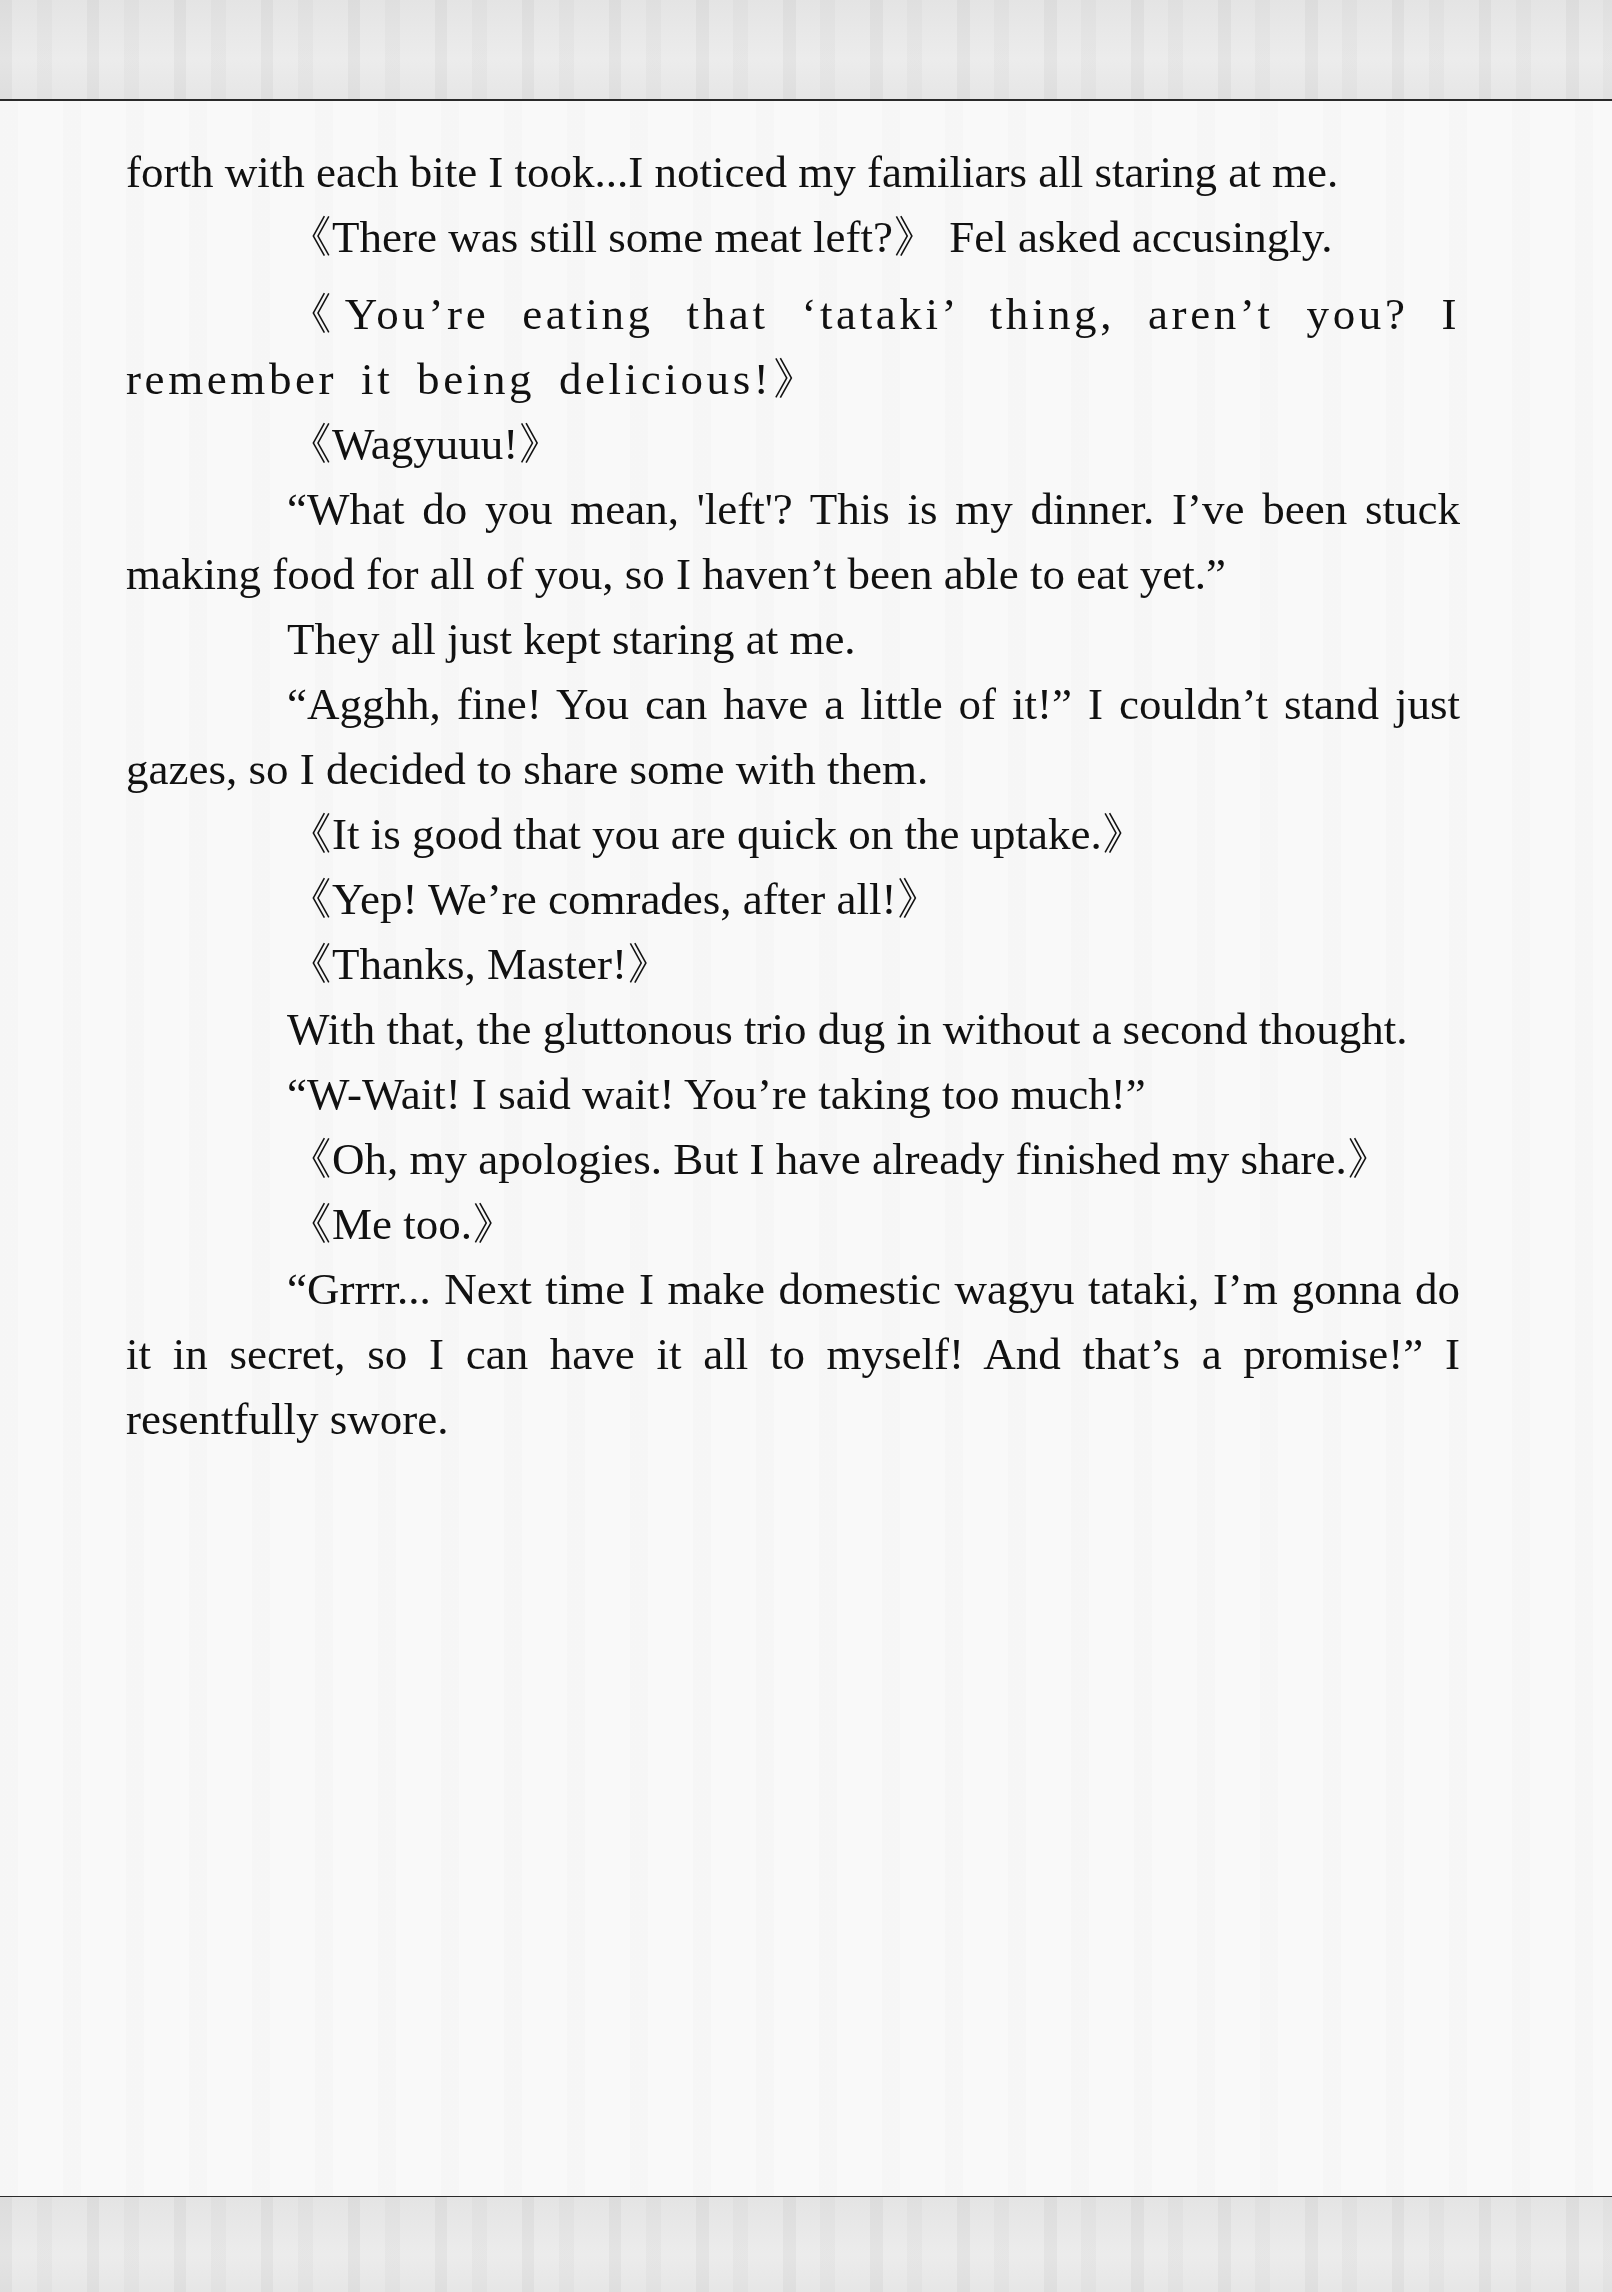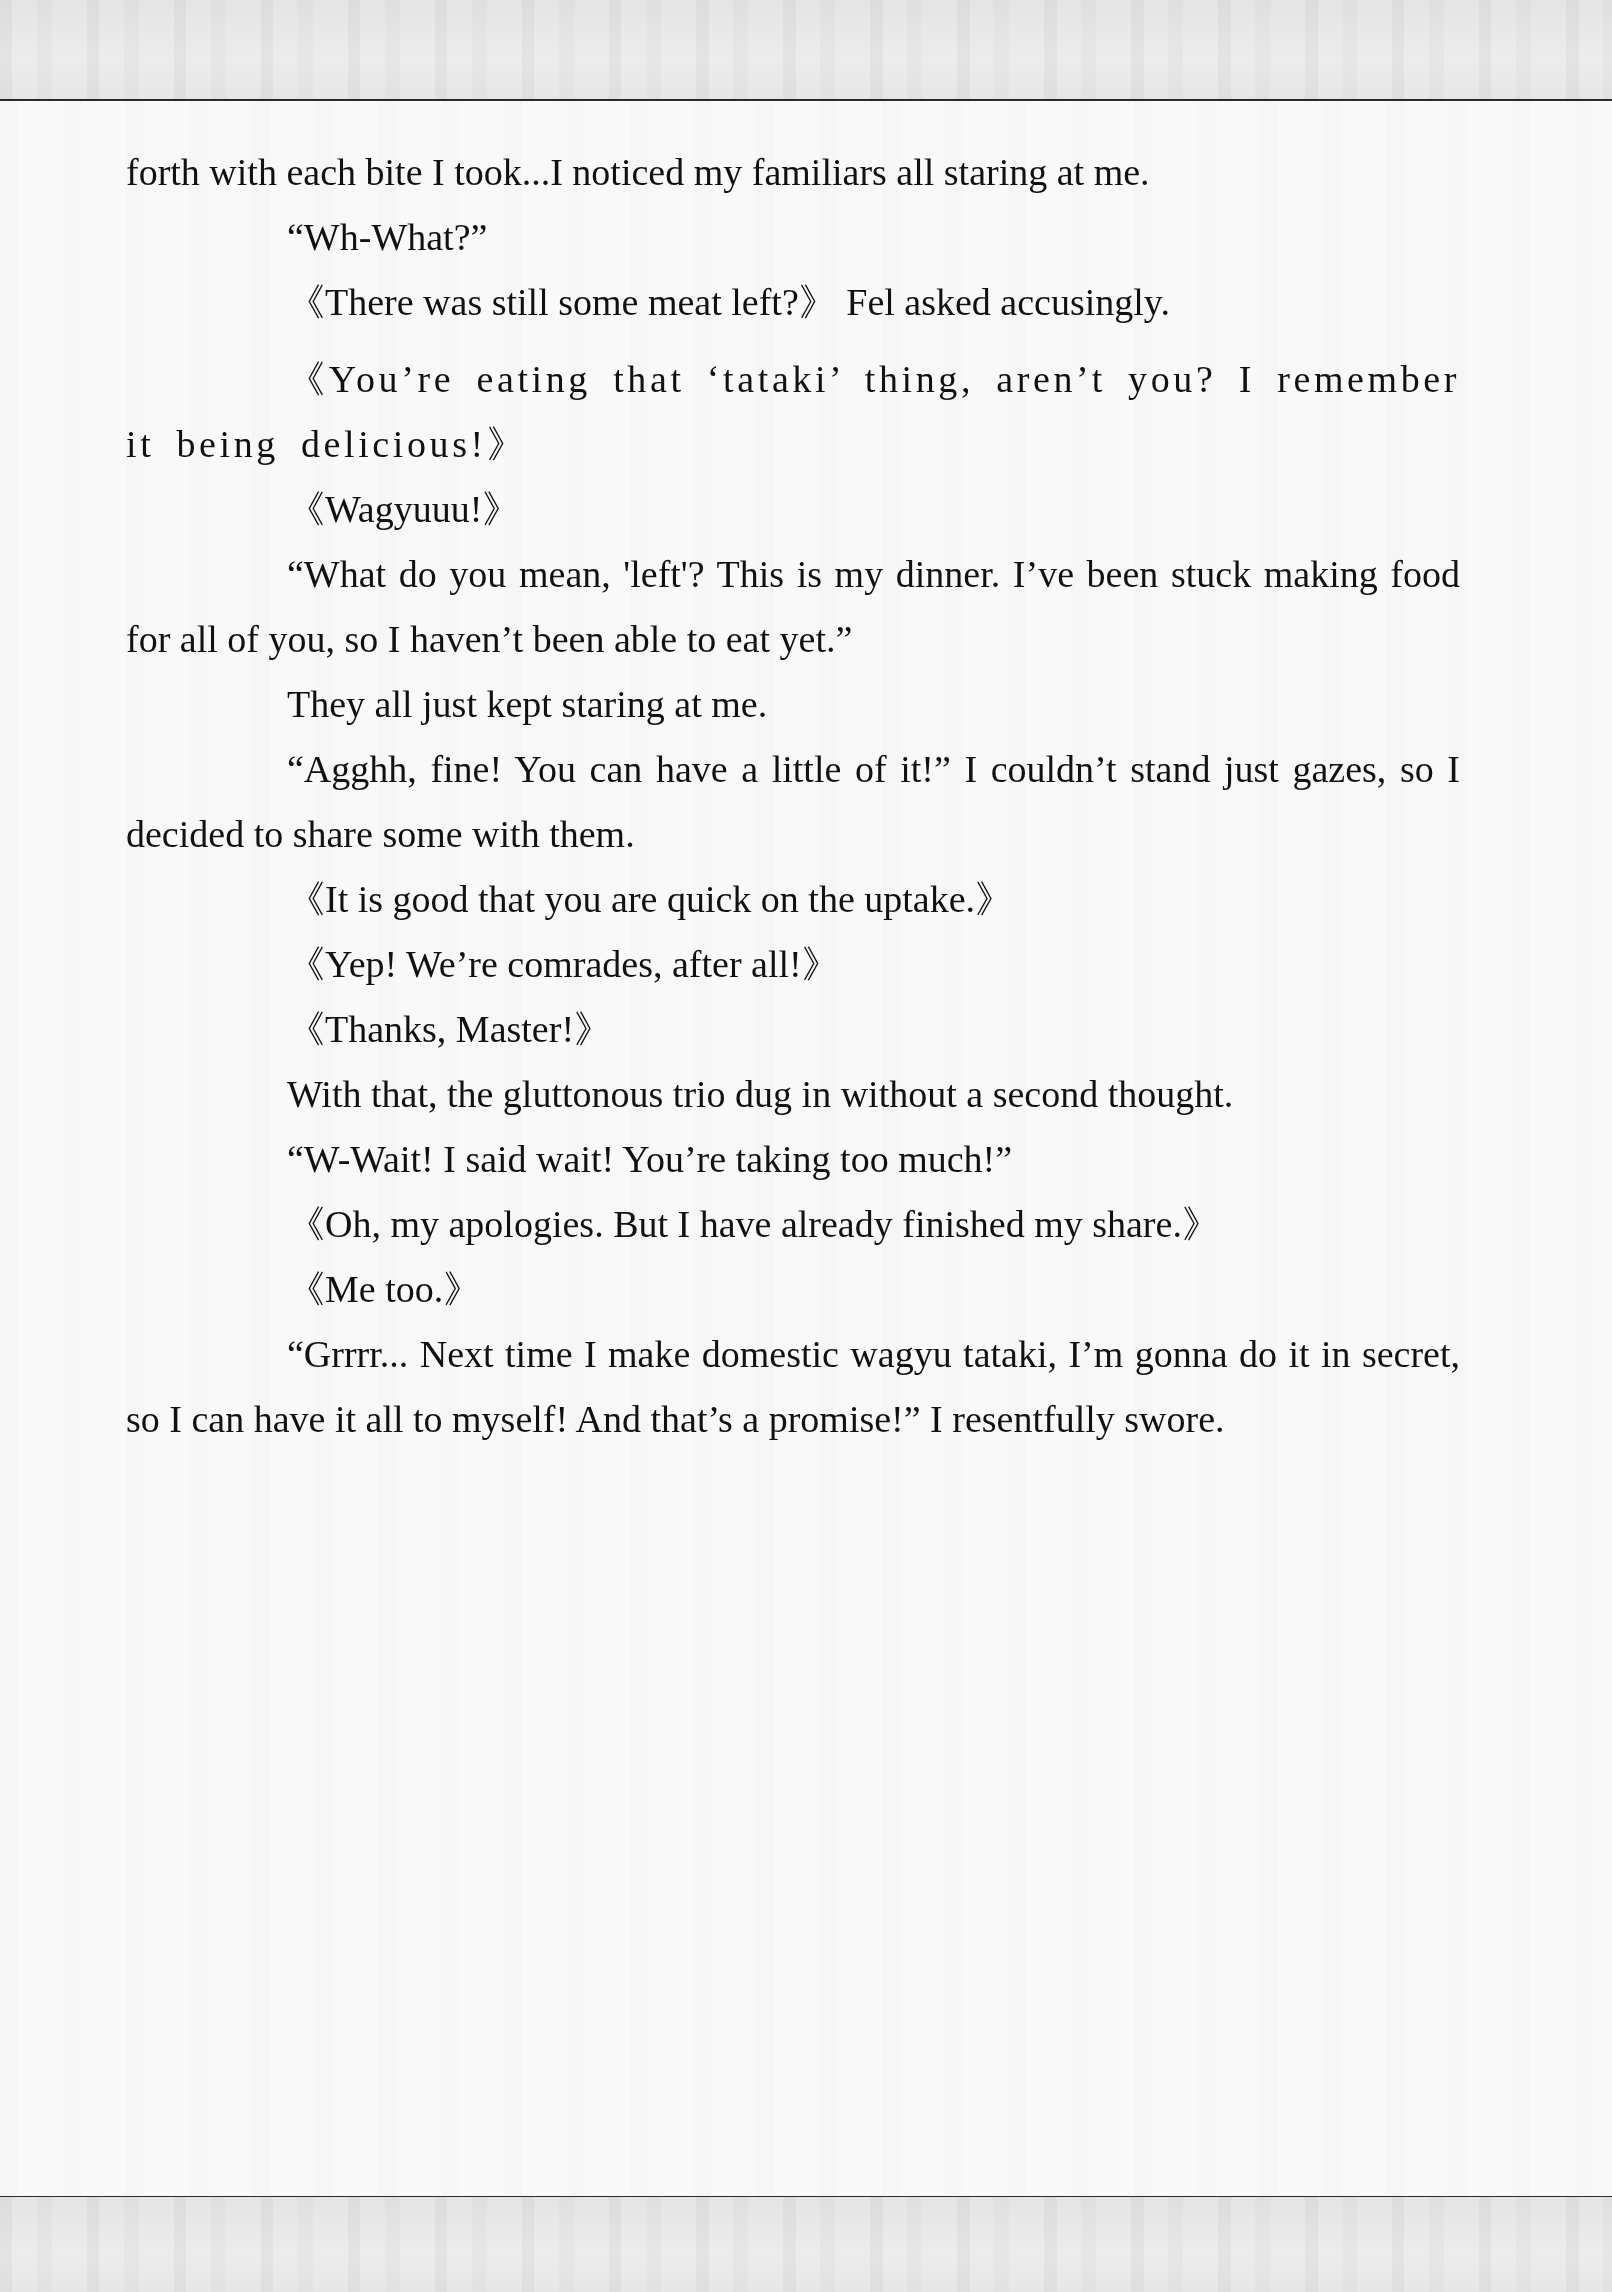--- a/index.html
+++ b/index.html
@@ -21,38 +21,37 @@
   .rule-top { top: 99px; }
   .rule-bottom { top: 2196px; }
   .page {
     position: absolute; top: 101px; left: 0; width: 1613px; height: 2095px;
     background:
       repeating-linear-gradient(90deg, rgba(0,0,0,0.012) 0 18px, rgba(0,0,0,0) 18px 63px),
       #f9f9f9;
   }
   .text {
     position: absolute; left: 126px; top: 140px; width: 1334px;
-    font-size: 38px; line-height: 65px;
+    font-size: 45px; line-height: 65px;
   }
   .p { margin: 0; text-align: justify; text-align-last: left; }
   .p.indent { text-indent: 161px; }
   .p.wide { letter-spacing: 3.6px; word-spacing: 9px; margin-top: 12px; }
   b { font-weight: normal; }
 </style>
 </head>
 <body>
 
 <div class="band-top"></div>
 <div class="rule rule-top"></div>
 
 <div class="page"></div>
 
 <div class="text">
   <p class="p"><span>forth with each bite I took...I noticed my familiars all staring at me.</span></p>
-  <p class="p indent"><span>“Wh-What?”</span></p>
   <p class="p indent"><b>《There was still some meat left?</b><span>》 Fel asked accusingly.</span></p>
   <p class="p indent wide"><span>《You’re eating that ‘tataki’ thing, aren’t you? I remember it being delicious!》</span></p>
   <p class="p indent"><span>《Wagyuuu!》</span></p>
   <p class="p indent"><span>“What do you mean, 'left'? This is my dinner. I’ve been stuck making food for all of you, so I haven’t been able to eat yet.”</span></p>
   <p class="p indent"><span>They all just kept staring at me.</span></p>
   <p class="p indent"><span>“Agghh, fine! You can have a little of it!” I couldn’t stand just gazes, so I decided to share some with them.</span></p>
   <p class="p indent"><b>《It is good that you are quick on the uptake.</b><span>》</span></p>
   <p class="p indent"><span>《Yep! We’re comrades, after all!》</span></p>
   <p class="p indent"><span>《Thanks, Master!》</span></p>
   <p class="p indent"><span>With that, the gluttonous trio dug in without a second thought.</span></p>

